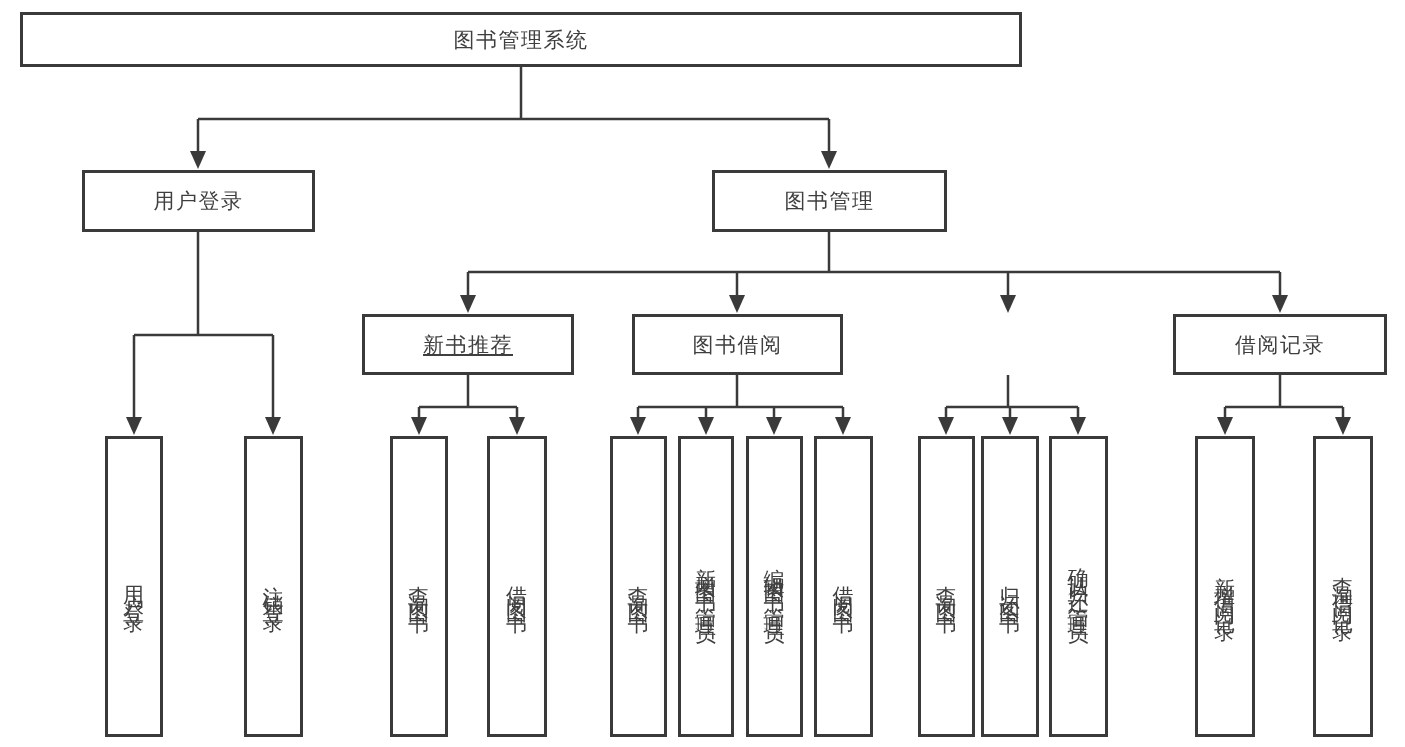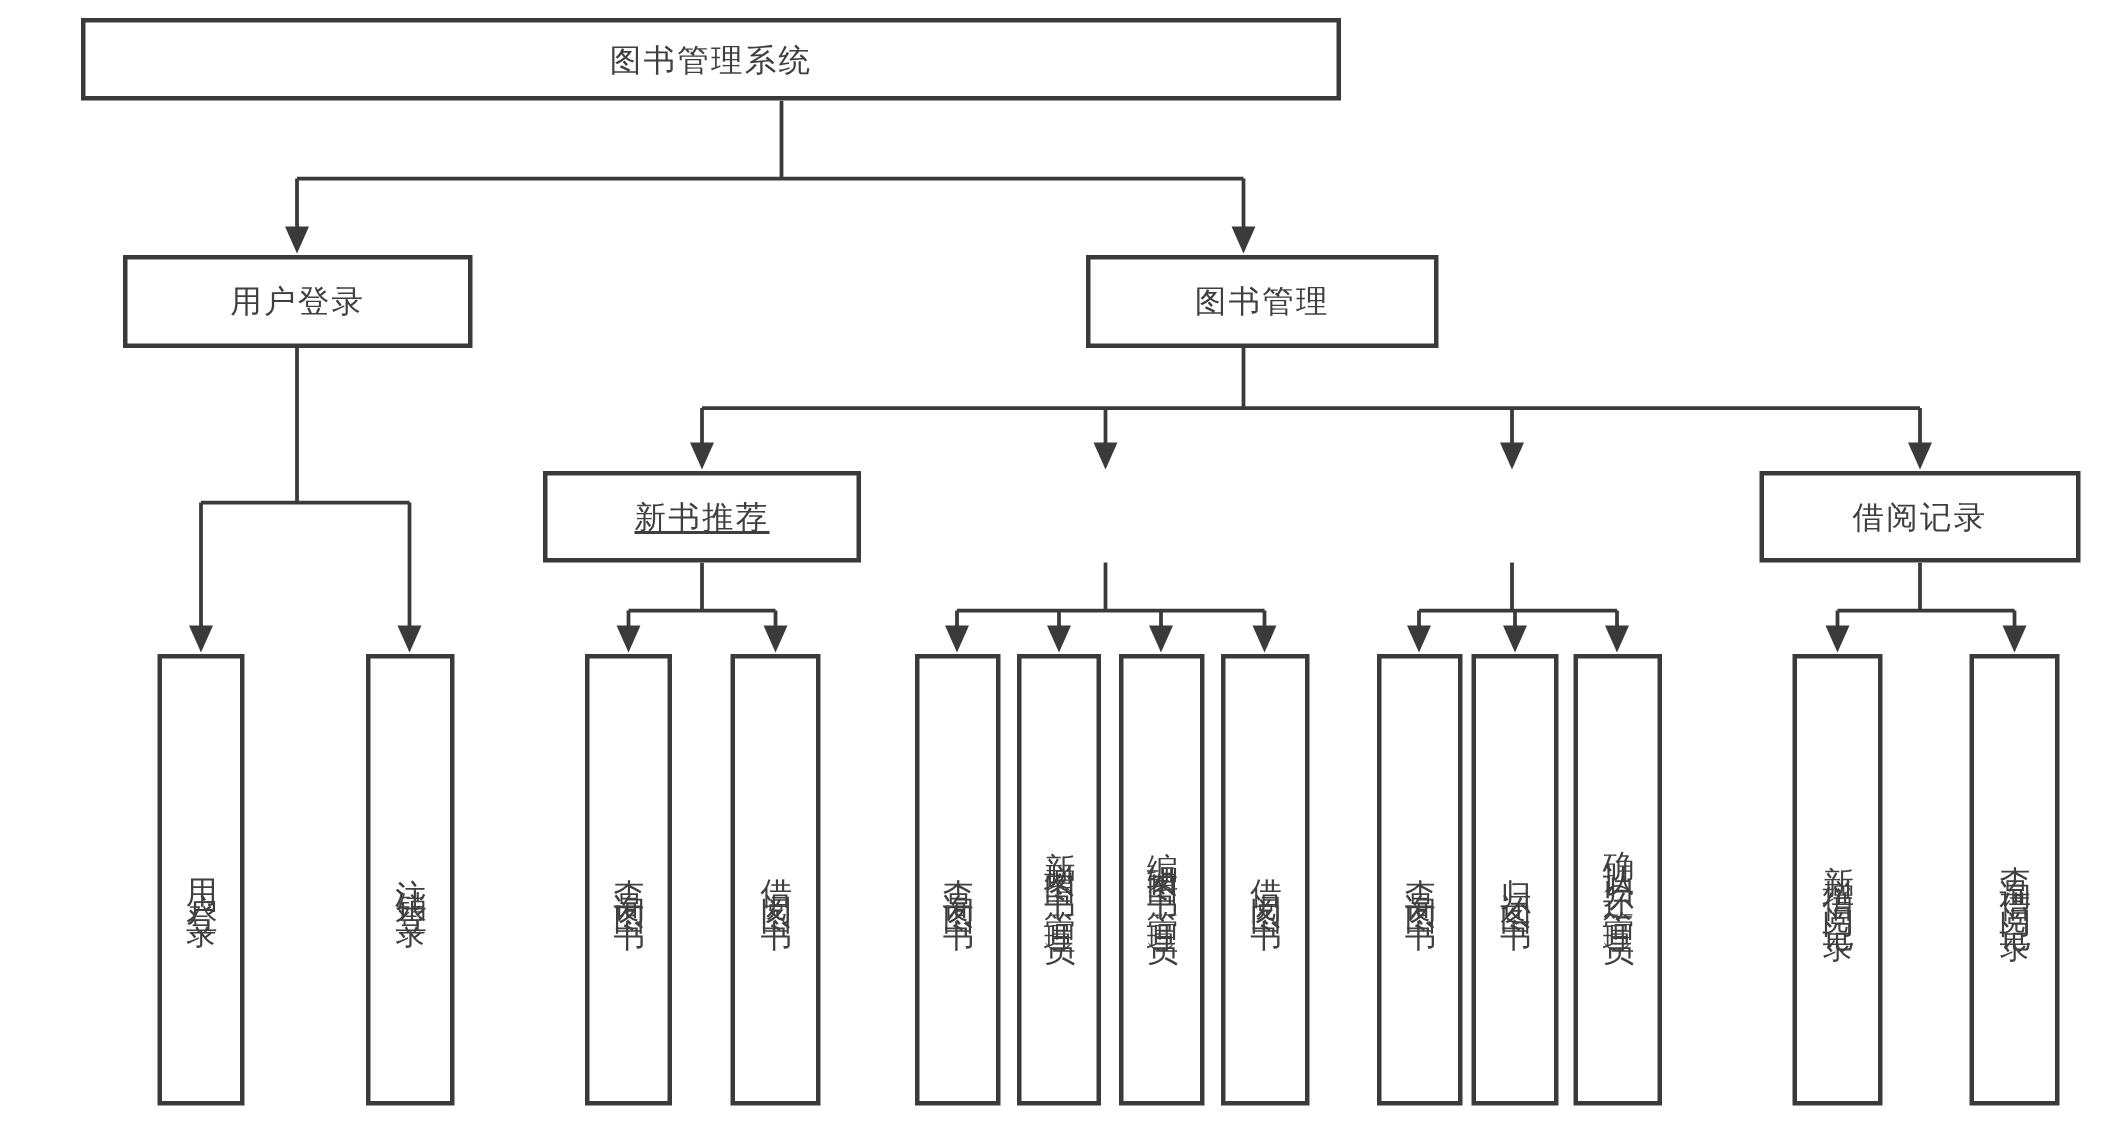--- a/index.html
+++ b/index.html
@@ -79,26 +79,27 @@
       <polygon points="766,417 782,417 774,435"></polygon>
       <polygon points="835,417 851,417 843,435"></polygon>
       <polygon points="938,417 954,417 946,435"></polygon>
       <polygon points="1002,417 1018,417 1010,435"></polygon>
       <polygon points="1070,417 1086,417 1078,435"></polygon>
       <polygon points="1217,417 1233,417 1225,435"></polygon>
       <polygon points="1335,417 1351,417 1343,435"></polygon>
     </g>
   </svg>
 
-  <div class="node h" style="left:20px;top:12px;width:840px;height:55px;margin-left:34px;">图书管理系统</div>
+  <div class="node h" style="left:20px;top:12px;width:1002px;height:55px;">图书管理系统</div>
 
   <div class="node h" style="left:82px;top:170px;width:233px;height:62px;">用户登录</div>
-  <div class="node h" style="left:712px;top:170px;width:235px;height:62px;margin-left:12px;">图书管理</div>
+  <div class="node h" style="left:712px;top:170px;width:235px;height:62px;">图书管理</div>
 
   <div class="node h" style="left:362px;top:314px;width:212px;height:61px;text-decoration:underline;">新书推荐</div>
+  <div class="node h" style="left:632px;top:314px;width:211px;height:61px;">图书借阅</div>
   <div class="node h" style="left:1173px;top:314px;width:214px;height:61px;">借阅记录</div>
 
   <div class="node v" style="left:105px;top:436px;width:58px;height:301px;">用户登录</div>
   <div class="node v" style="left:244px;top:436px;width:59px;height:301px;">注销登录</div>
 
   <div class="node v" style="left:390px;top:436px;width:58px;height:301px;">查询图书</div>
   <div class="node v" style="left:487px;top:436px;width:60px;height:301px;">借阅图书</div>
 
   <div class="node v" style="left:610px;top:436px;width:57px;height:301px;">查询图书</div>
   <div class="node v long" style="left:678px;top:436px;width:56px;height:301px;">新增图书（管理员）</div>

